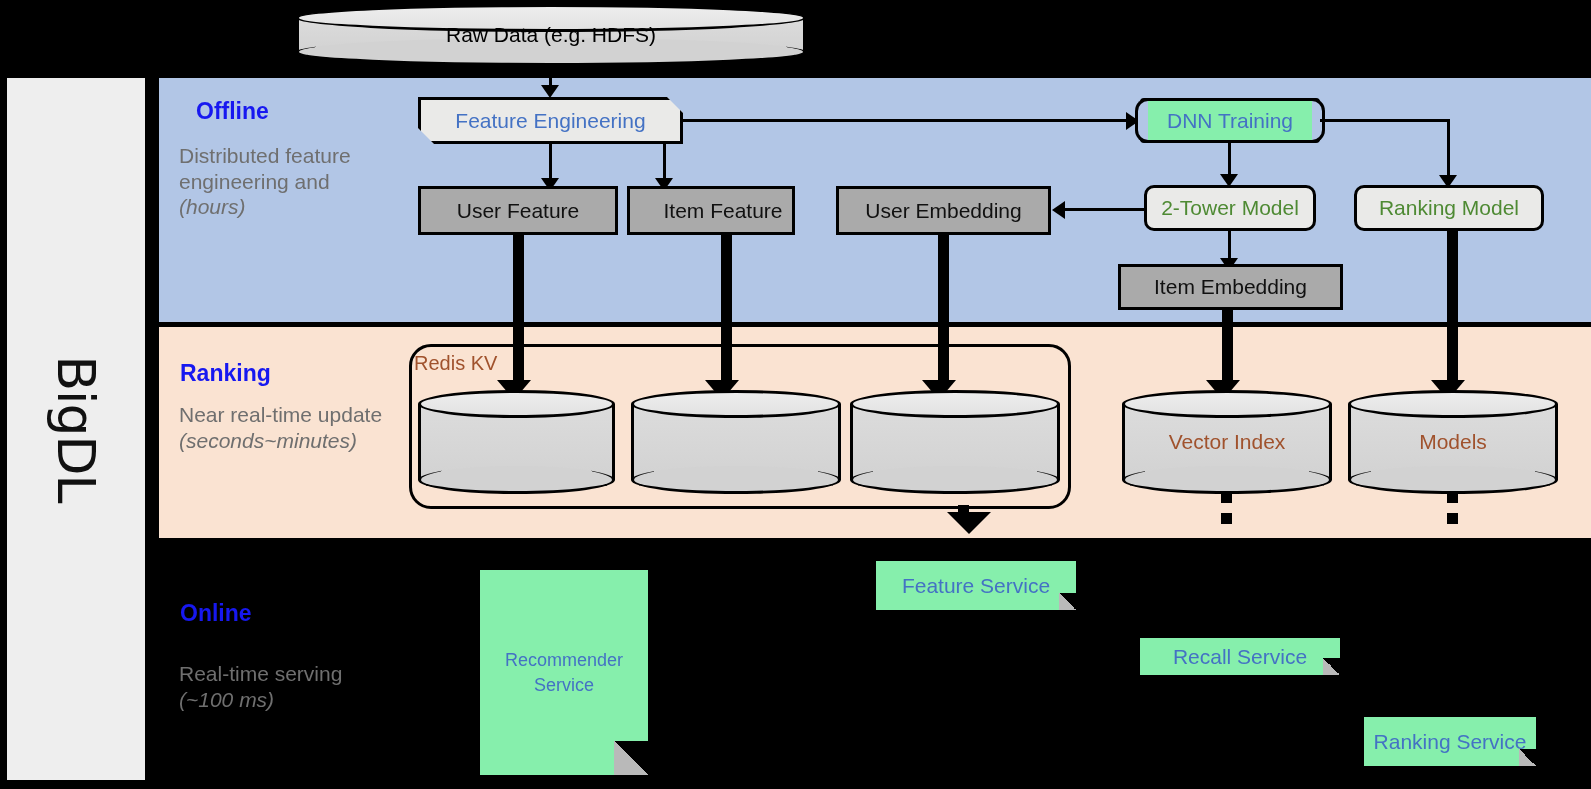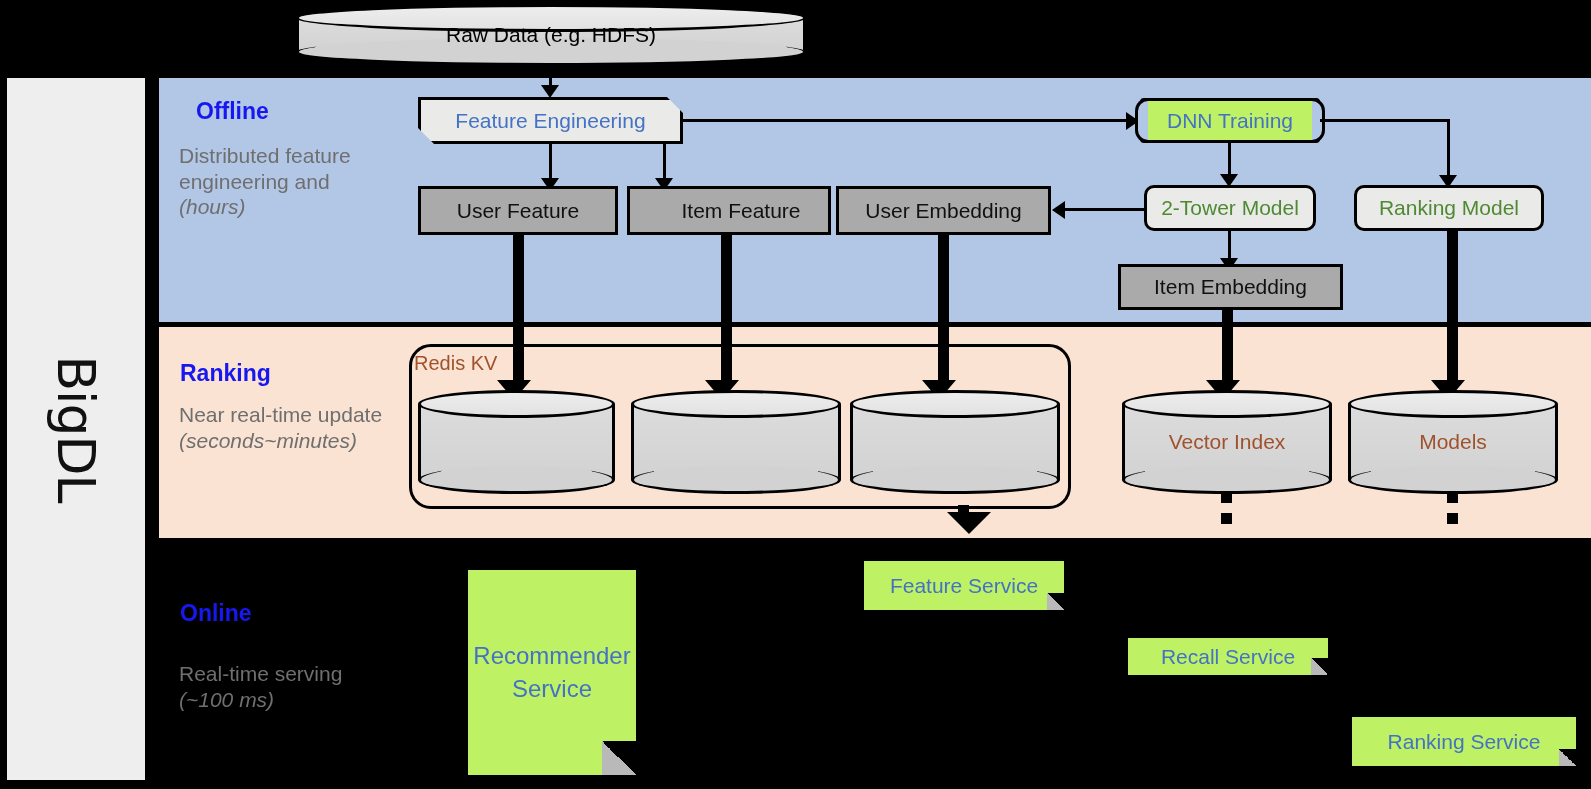--- a/index.html
+++ b/index.html
@@ -39,21 +39,21 @@
   .grey-box{background:#aaaaaa;border:3px solid #000;color:#111;font-size:21px;}
 
   
   .proc-round{background:#eaeae8;border:3px solid #000;border-radius:10px;font-size:21px;}
 
   
   .proc-banner{background:#eaeae8;border:3px solid #000;font-size:21px;
      clip-path:polygon(0 0, calc(100% - 16px) 0, 100% 16px, 100% 100%, 16px 100%, 0 calc(100% - 16px));}
 
   
-  .proc-bracket{background:#bef264;border:3px solid #000;font-size:21px;border-radius:4px;}
+  .proc-bracket{background:#86efac;border:3px solid #000;font-size:21px;border-radius:4px;}
   .proc-bracket::before,.proc-bracket::after{
      content:"";position:absolute;top:-3px;width:13px;height:calc(100% + 6px);
      background:#b2c6e6;border:3px solid #000;border-radius:50%/14px;box-sizing:border-box;}
   .proc-bracket::before{left:-8px;border-right:none;border-radius:14px 0 0 14px;}
   .proc-bracket::after{right:-8px;border-left:none;border-radius:0 14px 14px 0;}
 
   .blue-text{color:#4472c4;}
   .green-text{color:#4e8a33;}
 
   
@@ -68,22 +68,22 @@
   .cyl .lbl{position:absolute;left:0;right:0;top:0;bottom:0;display:flex;
      align-items:center;justify-content:center;font-size:21px;z-index:3;}
   .brown-text{color:#a0522d;}
 
   
   #redis-group{position:absolute;left:409px;top:344px;width:662px;height:165px;
      border:3px solid #000;border-radius:22px;box-sizing:border-box;}
   #redis-label{position:absolute;left:414px;top:352px;font-size:20px;color:#a0522d;z-index:4;}
 
   
-  .doc{position:absolute;background:#bef264;display:flex;align-items:center;
-       justify-content:center;text-align:center;color:#4472c4;box-sizing:border-box;}
+  .doc{position:absolute;background:#86efac;display:flex;align-items:center;
+       justify-content:center;text-align:center;color:#4472c4;box-sizing:border-box;margin-left:12px;}
   .doc .fold{position:absolute;right:0;bottom:0;width:17px;height:17px;
        background:linear-gradient(225deg,#000 0 50%,#b9b9b9 50% 100%);}
   .doc-big .fold{width:34px;height:34px;}
 
   
   .ln{position:absolute;background:#000;}
   .vthin{width:3px;}
   .hthin{height:3px;}
   .vthick{width:11px;}
   .arrow-d{position:absolute;width:0;height:0;border-left:9px solid transparent;
@@ -147,21 +147,21 @@
   <div class="arrow-d" style="left:1439px;top:175px;"></div>
 
   <div class="ln vthin" style="left:549px;top:144px;height:38px;"></div>
   <div class="arrow-d" style="left:541px;top:178px;"></div>
   <div class="ln vthin" style="left:663px;top:144px;height:38px;"></div>
   <div class="arrow-d" style="left:655px;top:178px;"></div>
 
   <div class="box grey-box" id="user-feature" style="left:418px;top:186px;width:200px;height:49px;">
     <span>User Feature</span>
   </div>
-  <div class="box grey-box" id="item-feature" style="left:627px;top:186px;width:204px;height:49px;padding-left:24px;">
+  <div class="box grey-box" id="item-feature" style="left:627px;top:186px;width:168px;height:49px;padding-left:24px;">
     <span>Item Feature</span>
   </div>
   <div class="box grey-box" id="user-embedding" style="left:836px;top:186px;width:215px;height:49px;align-items:center;">
     <span>User Embedding</span>
   </div>
 
   <div class="ln hthin" style="left:1065px;top:208px;width:80px;"></div>
   <div class="arrow-l" style="left:1052px;top:201px;"></div>
 
   <div class="box proc-round" id="two-tower-model" style="left:1144px;top:185px;width:172px;height:46px;">
@@ -230,33 +230,33 @@
 
   <div class="ln vthick" style="left:958px;top:505px;height:14px;"></div>
   <div class="arrow-d-big" style="left:947px;top:512px;border-left-width:22px;border-right-width:22px;border-top-width:22px;"></div>
 
   <div class="sq" style="left:1221px;top:492px;"></div>
   <div class="sq" style="left:1221px;top:513px;"></div>
 
   <div class="sq" style="left:1447px;top:492px;"></div>
   <div class="sq" style="left:1447px;top:513px;"></div>
 
-  <div class="doc doc-big" id="recommender-service" style="left:468px;top:570px;width:168px;height:205px;font-size:24px;line-height:1.35;">
+  <div class="doc doc-big" id="recommender-service" style="left:468px;top:570px;width:168px;height:205px;font-size:18px;line-height:1.35;">
     <span>Recommender Service</span>
     <span class="fold"></span>
   </div>
 
   <div class="doc" id="feature-service" style="left:864px;top:561px;width:200px;height:49px;font-size:21px;">
     <span>Feature Service</span>
     <span class="fold"></span>
   </div>
 
   <div class="doc" id="recall-service" style="left:1128px;top:638px;width:200px;height:37px;font-size:21px;">
     <span>Recall Service</span>
     <span class="fold"></span>
   </div>
 
-  <div class="doc" id="ranking-service" style="left:1352px;top:717px;width:224px;height:49px;font-size:21px;">
+  <div class="doc" id="ranking-service" style="left:1352px;top:717px;width:172px;height:49px;font-size:21px;">
     <span>Ranking Service</span>
     <span class="fold"></span>
   </div>
 
 </div>
 
 </body></html>

